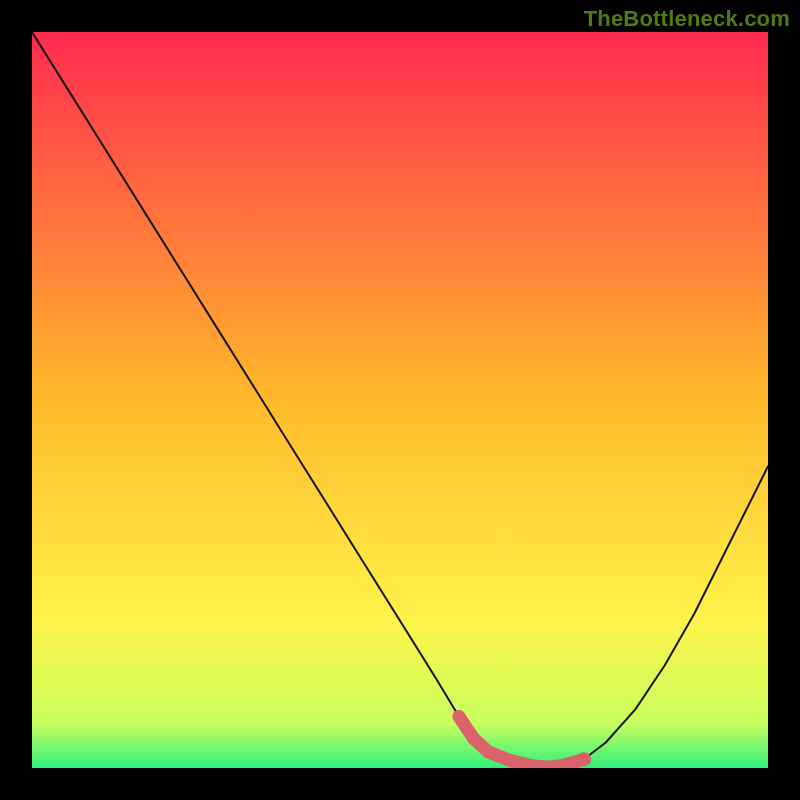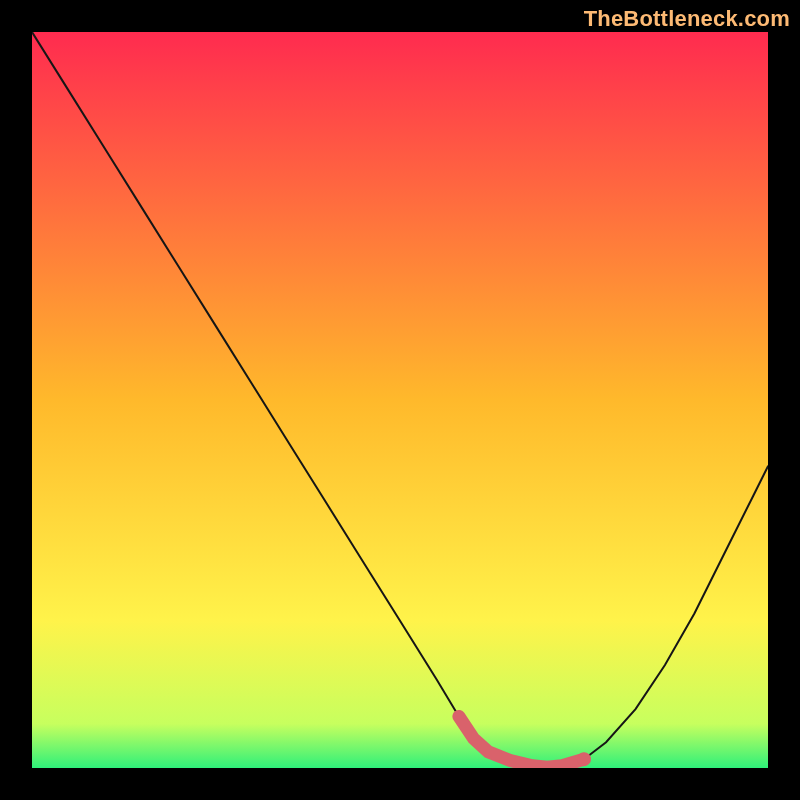--- a/index.html
+++ b/index.html
@@ -23,21 +23,21 @@
     width: 736px;
     height: 736px;
   }
   .watermark {
     position: absolute;
     top: 6px;
     right: 10px;
     font-family: Arial, Helvetica, sans-serif;
     font-size: 22px;
     font-weight: 600;
-    color: #fdba74;
+    color: #4d7c0f;
     letter-spacing: 0.2px;
     user-select: none;
   }
   svg { display: block; }
 </style>
 </head>
 <body>
 <div class="frame">
 
   <div class="watermark">TheBottleneck.com</div>

